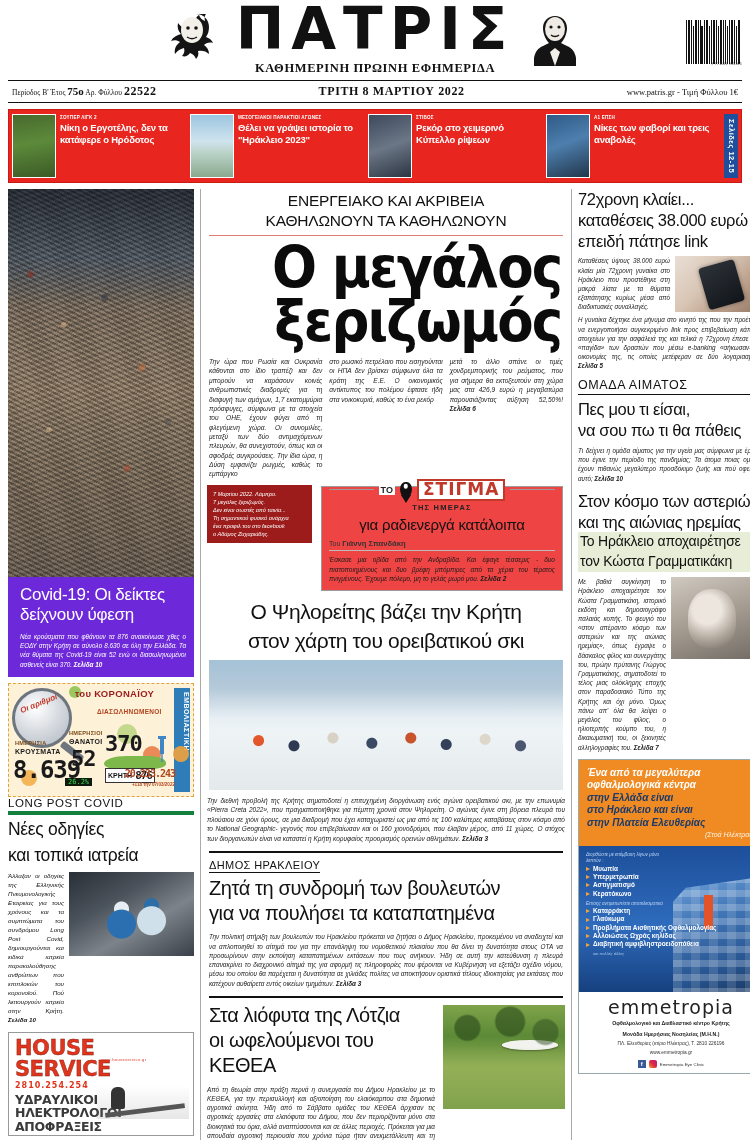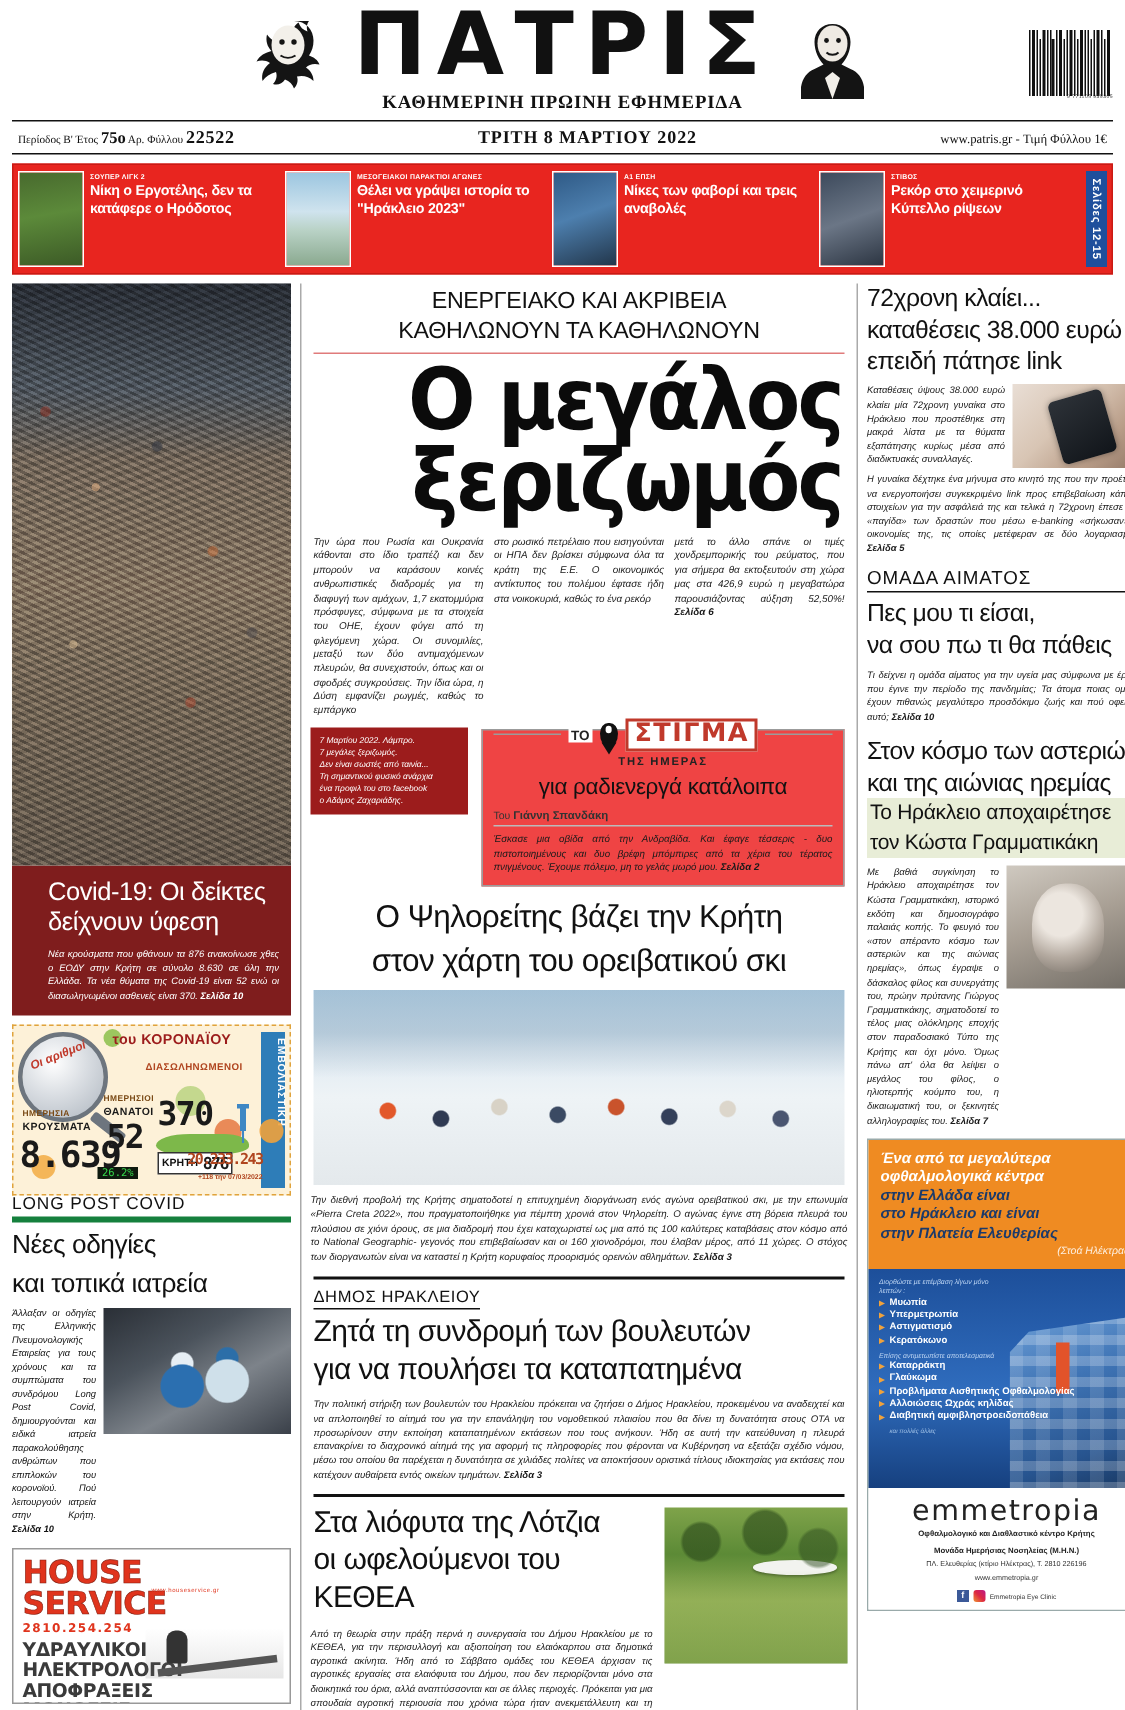--- a/index.html
+++ b/index.html
@@ -190,21 +190,21 @@
 
   .sec-rule{border-top:2px solid #111;margin:8px 2px 0 2px;}
   .sec-kicker{
     font-size:11px;letter-spacing:.4px;color:#111;border-bottom:1px solid #111;display:inline-block;
     margin:6px 2px 3px 2px;padding-bottom:1px;
   }
   .sec-head{font-size:20px;line-height:1.26;letter-spacing:-.4px;color:#111;margin:0 2px;}
   .sec-body{font-size:6.4px;font-style:italic;line-height:1.45;text-align:justify;color:#1a1a1a;margin:6px 2px 0 2px;}
 
   
-  .covid-box{background:#7f1d1d;padding:8px 8px 8px 24px;color:#fff;}
+  .covid-box{background:#6d28d9;padding:8px 8px 8px 12px;color:#fff;}
   .covid-head{font-size:17px;line-height:1.2;letter-spacing:-.3px;color:#fff;}
   .covid-body{font-size:6.3px;font-style:italic;line-height:1.48;text-align:justify;color:#fff;margin-top:6px;}
   .covid-body .pg{color:#fff;}
 
   .info{
     position:relative;background:#fdf1d8;border:1px dashed #e0a33c;margin-top:6px;height:112px;overflow:hidden;
   }
   .info .blob{position:absolute;border-radius:50%;}
   .ig-lab{position:absolute;font-weight:700;letter-spacing:.3px;}
   .lcd{
@@ -358,31 +358,31 @@
       </div>
     </div>
     <div class="sp-item">
       <div class="ph sp-thumb sea"></div>
       <div class="sp-txt">
         <div class="sp-kicker">ΜΕΣΟΓΕΙΑΚΟΙ ΠΑΡΑΚΤΙΟΙ ΑΓΩΝΕΣ</div>
         <div class="sp-head">Θέλει να γράψει ιστορία το "Ηράκλειο 2023"</div>
       </div>
     </div>
     <div class="sp-item">
+      <div class="ph sp-thumb award"></div>
+      <div class="sp-txt">
+        <div class="sp-kicker">ΣΤΙΒΟΣ</div>
+        <div class="sp-head">Ρεκόρ στο χειμερινό Κύπελλο ρίψεων</div>
+      </div>
+    </div>
+    <div class="sp-item">
       <div class="ph sp-thumb rugby"></div>
       <div class="sp-txt">
         <div class="sp-kicker">Α1 ΕΠΣΗ</div>
         <div class="sp-head">Νίκες των φαβορί και τρεις αναβολές</div>
-      </div>
-    </div>
-    <div class="sp-item">
-      <div class="ph sp-thumb award"></div>
-      <div class="sp-txt">
-        <div class="sp-kicker">ΣΤΙΒΟΣ</div>
-        <div class="sp-head">Ρεκόρ στο χειμερινό Κύπελλο ρίψεων</div>
       </div>
     </div>
     <div class="sp-rail">
       <span>Σελίδες 12-15</span>
     </div>
   </div>
 
   <div class="grid">
 
     <div class="col-left">

